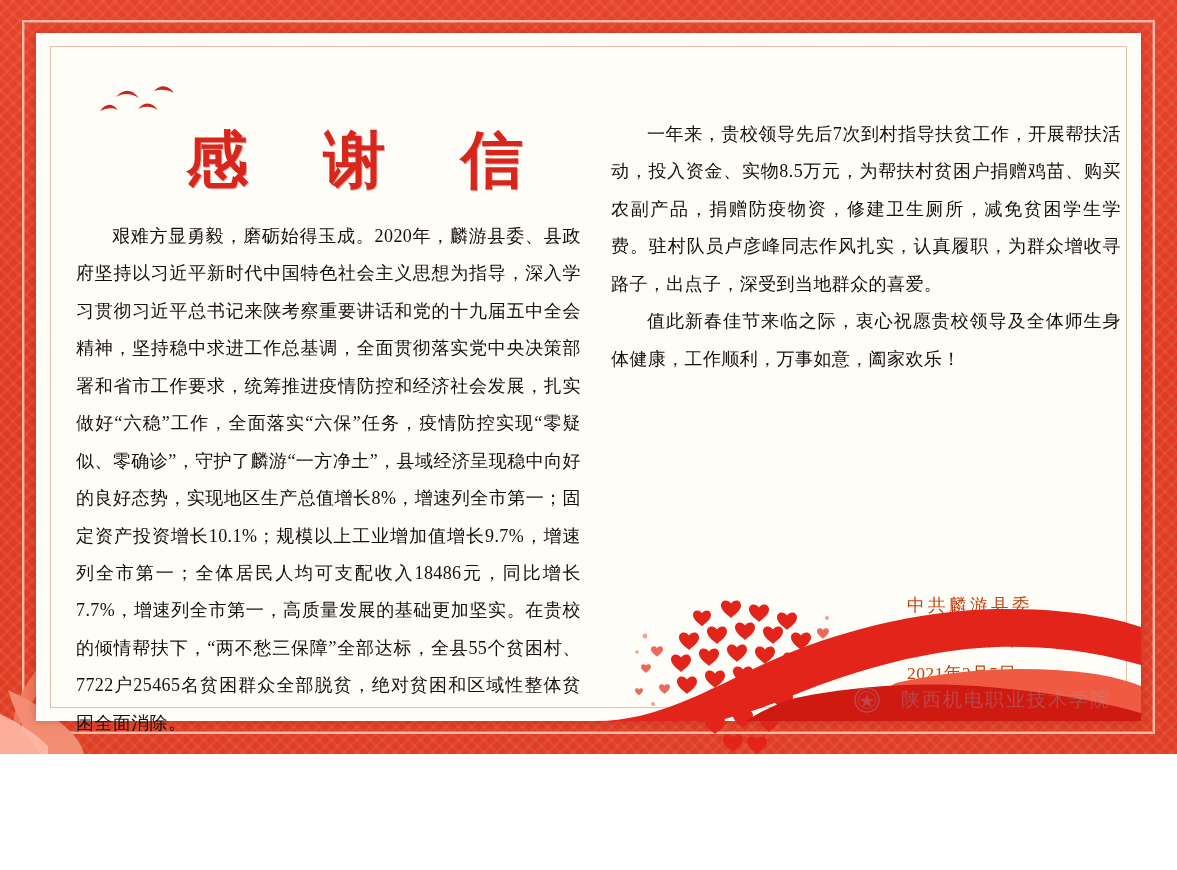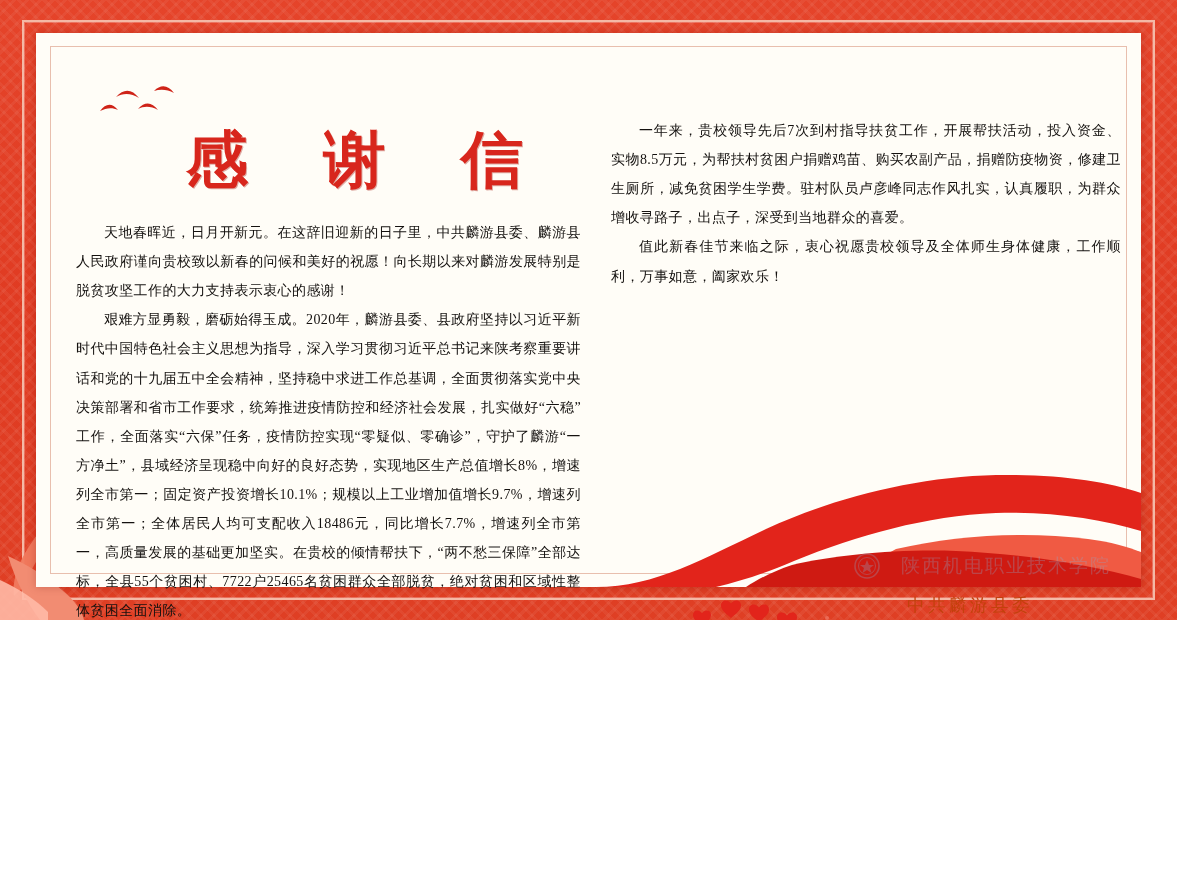--- a/index.html
+++ b/index.html
@@ -6,21 +6,21 @@
     margin: 0;
     padding: 0;
     background: #ffffff;
   }
   body {
     font-family: "Liberation Serif", "DejaVu Serif", serif;
   }
   .page {
     position: relative;
     width: 1177px;
-    height: 620px;
+    height: 754px;
     overflow: hidden;
     background: #e8482a;
   }
   
   .border-outer {
     position: absolute;
     inset: 0;
     background:
       repeating-linear-gradient(135deg, rgba(255,255,255,0.055) 0 3px, rgba(0,0,0,0) 3px 9px),
       repeating-linear-gradient(45deg, rgba(255,255,255,0.05) 0 3px, rgba(0,0,0,0) 3px 9px),
@@ -68,21 +68,21 @@
     position: absolute;
     left: 58px;
     top: 50px;
     width: 90px;
     height: 45px;
   }
   
   .col {
     position: absolute;
     top: 0;
-    font-size: 14px;
+    font-size: 18px;
     line-height: 2.08;
     color: #14110f;
     text-align: justify;
   }
   .col-left {
     left: 40px;
     top: 185px;
     width: 505px;
   }
   .col-right {
@@ -175,21 +175,20 @@
       <svg class="birds" viewBox="0 0 90 45">
         <path d="M6,28 C12,20 18,20 24,27 C18,24 12,25 6,28 Z" fill="#cf2318"></path>
         <path d="M22,14 C30,5 38,6 45,15 C37,10 29,10 22,14 Z" fill="#cf2318"></path>
         <path d="M44,26 C51,18 58,19 64,27 C57,23 50,23 44,26 Z" fill="#cf2318"></path>
         <path d="M60,8 C67,1 74,2 80,10 C73,6 66,6 60,8 Z" fill="#cf2318"></path>
       </svg>
 
       <div class="title">感 谢 信</div>
 
       <div class="col col-left">
-        <p>天地春晖近，日月开新元。在这辞旧迎新的日子里，中共麟游县委、麟游县人民政府谨向贵校致以新春的问候和美好的祝愿！向长期以来对麟游发展特别是脱贫攻坚工作的大力支持表示衷心的感谢！</p>
         <p>艰难方显勇毅，磨砺始得玉成。2020年，麟游县委、县政府坚持以习近平新时代中国特色社会主义思想为指导，深入学习贯彻习近平总书记来陕考察重要讲话和党的十九届五中全会精神，坚持稳中求进工作总基调，全面贯彻落实党中央决策部署和省市工作要求，统筹推进疫情防控和经济社会发展，扎实做好“六稳”工作，全面落实“六保”任务，疫情防控实现“零疑似、零确诊”，守护了麟游“一方净土”，县域经济呈现稳中向好的良好态势，实现地区生产总值增长8%，增速列全市第一；固定资产投资增长10.1%；规模以上工业增加值增长9.7%，增速列全市第一；全体居民人均可支配收入18486元，同比增长7.7%，增速列全市第一，高质量发展的基础更加坚实。在贵校的倾情帮扶下，“两不愁三保障”全部达标，全县55个贫困村、7722户25465名贫困群众全部脱贫，绝对贫困和区域性整体贫困全面消除。</p>
       </div>
 
       <div class="col col-right">
         <p>一年来，贵校领导先后7次到村指导扶贫工作，开展帮扶活动，投入资金、实物8.5万元，为帮扶村贫困户捐赠鸡苗、购买农副产品，捐赠防疫物资，修建卫生厕所，减免贫困学生学费。驻村队员卢彦峰同志作风扎实，认真履职，为群众增收寻路子，出点子，深受到当地群众的喜爱。</p>
         <p>值此新春佳节来临之际，衷心祝愿贵校领导及全体师生身体健康，工作顺利，万事如意，阖家欢乐！</p>
       </div>
 
       <div class="signature">
         <div class="ln1">中共麟游县委</div>

